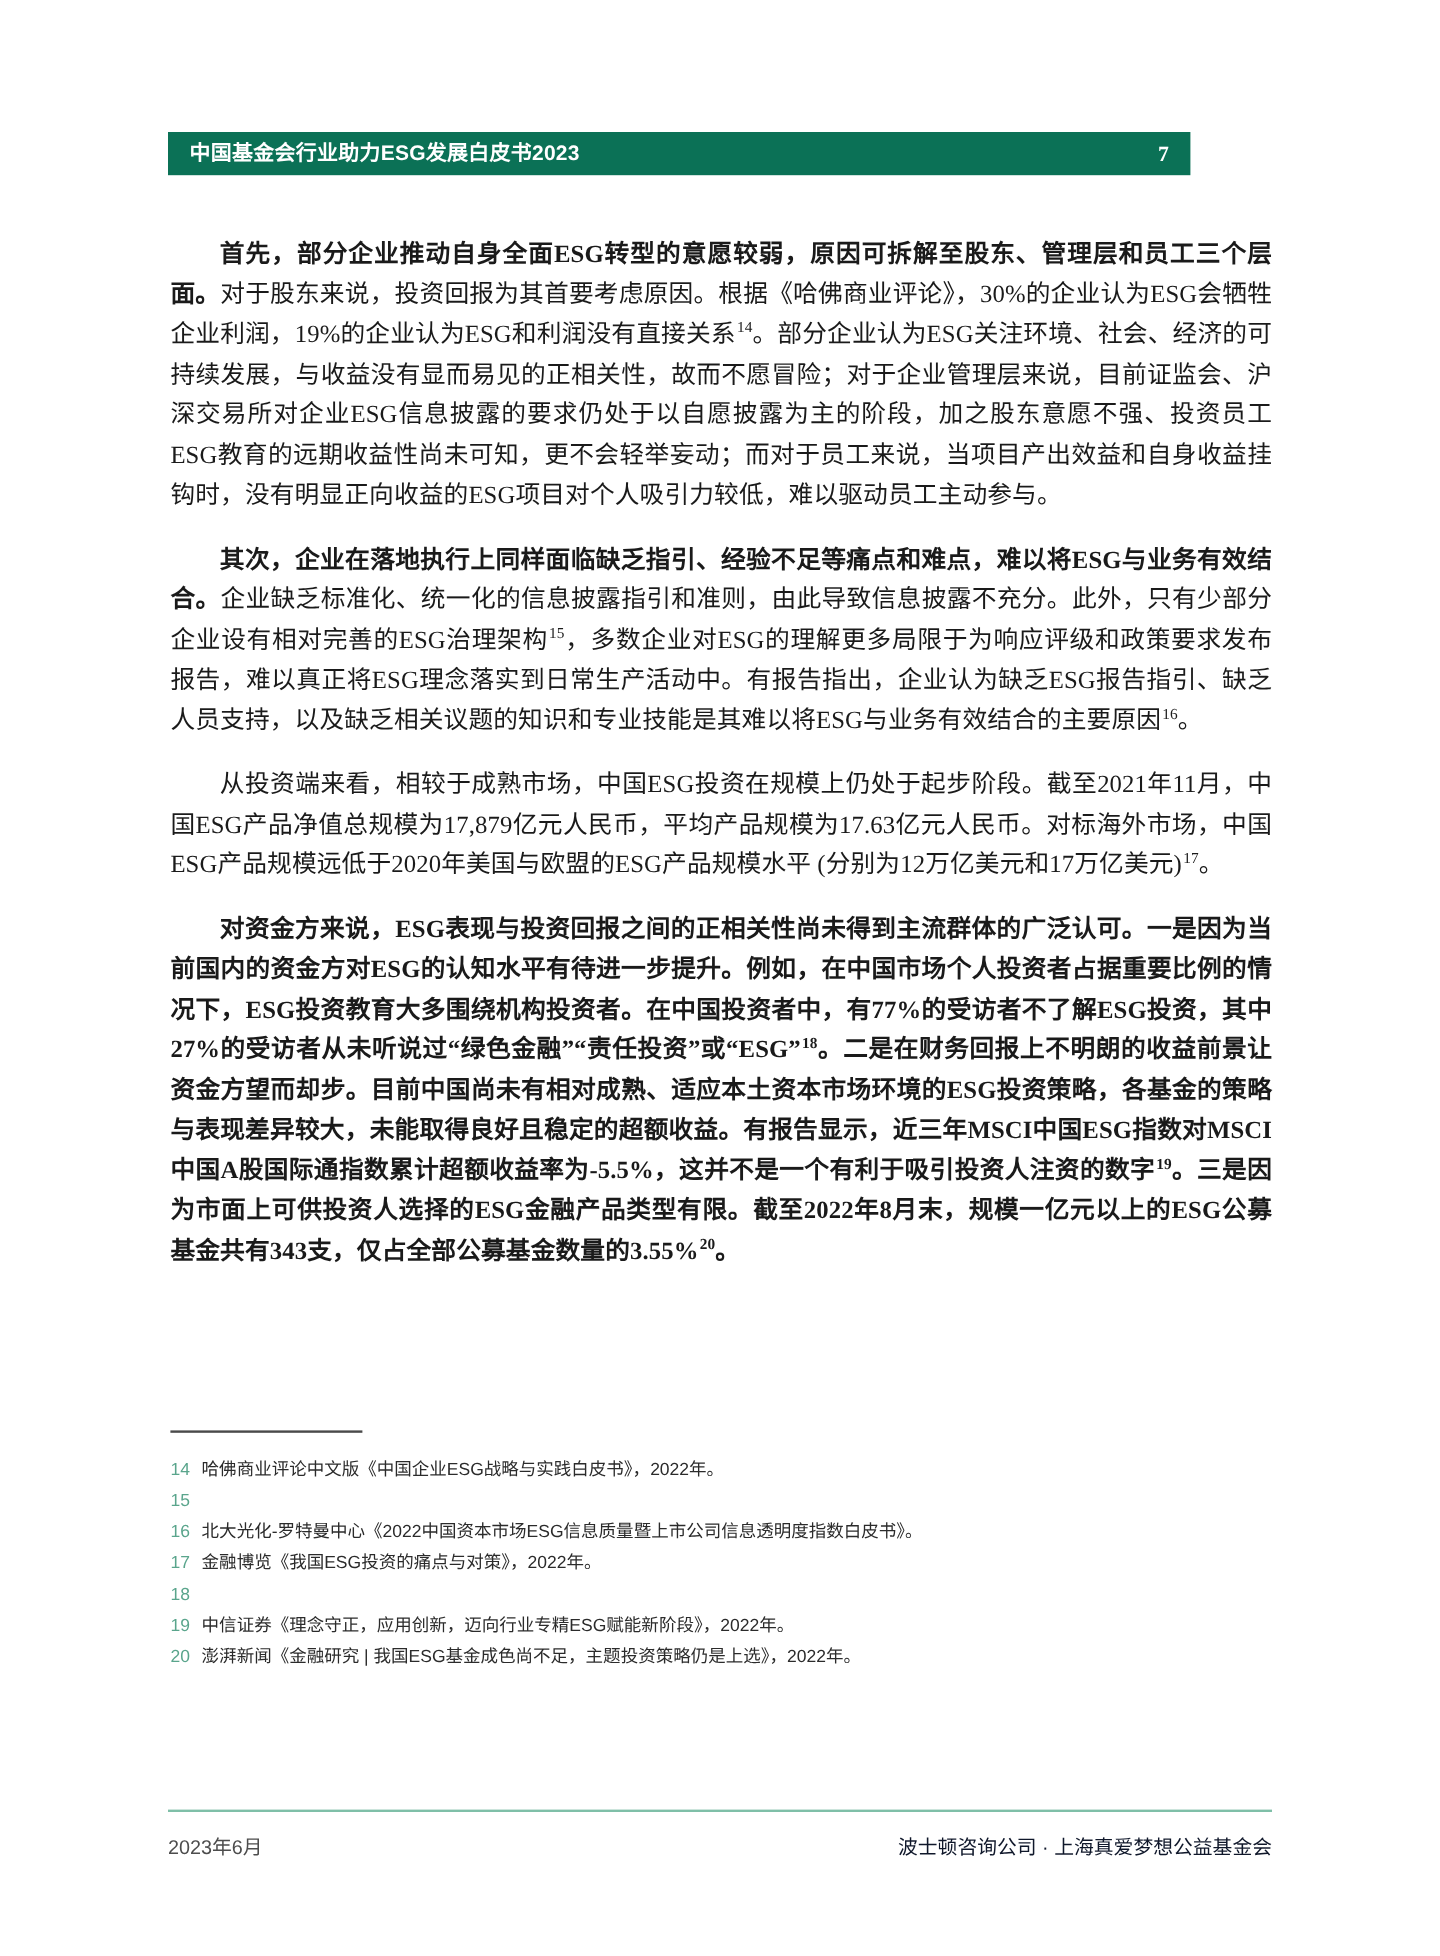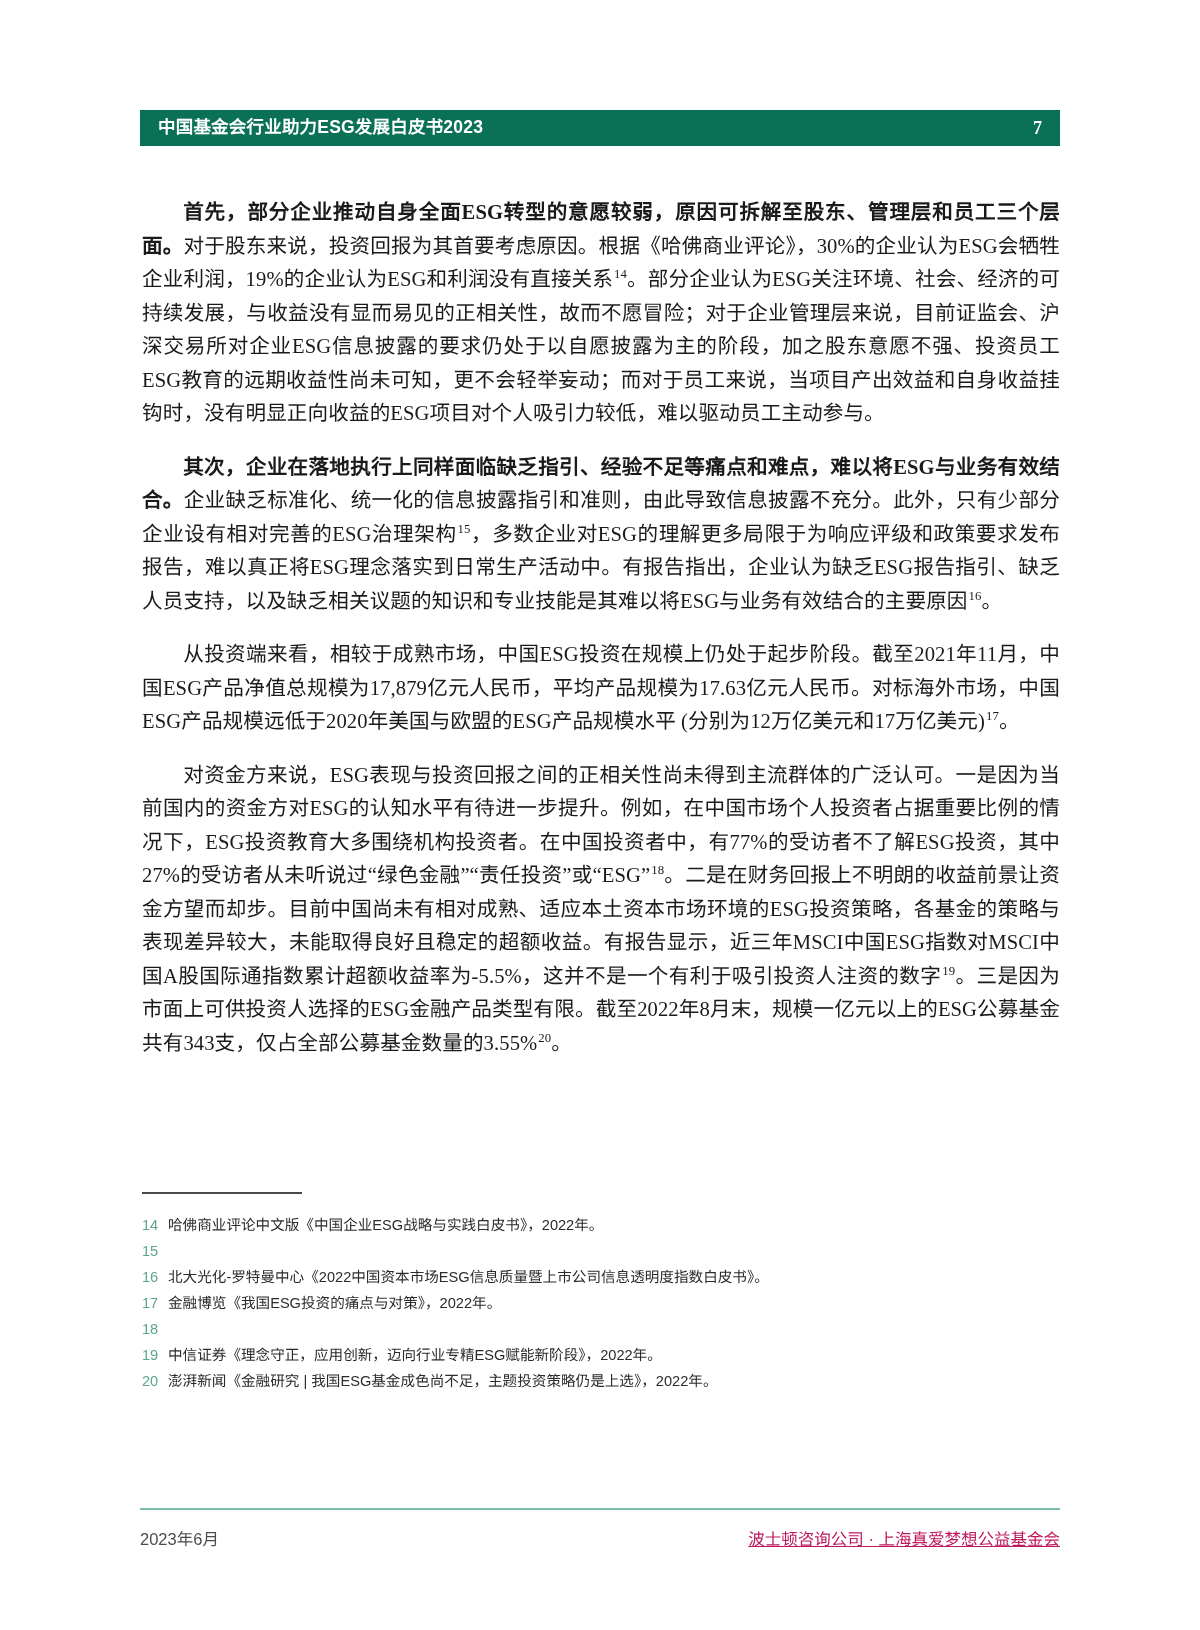--- a/index.html
+++ b/index.html
@@ -20,21 +20,21 @@
     background: #ffffff;
     box-sizing: border-box;
     overflow: hidden;
   }
 
   
   .header-bar {
     position: absolute;
     left: 140px;
     top: 110px;
-    width: 920px;
+    width: 852px;
     height: 36px;
     background: #0b7156;
     display: flex;
     align-items: center;
     justify-content: space-between;
     padding: 0 18px;
     box-sizing: border-box;
   }
   .header-title {
     color: #ffffff;
@@ -63,21 +63,21 @@
   p.para {
     margin: 0 0 20px 0;
     font-size: 20.6px;
     line-height: 33.5px;
     text-align: justify;
     text-justify: inter-ideograph;
     text-indent: 2em;
     letter-spacing: 0.1px;
     font-family: "Liberation Serif", "DejaVu Serif", serif;
   }
-  p.para:last-child { margin-bottom: 0; }
+  p.para:last-child { margin-bottom: 0; font-weight: bold; }
   .lead {
     font-weight: 700;
   }
   sup.fn {
     font-size: 0.62em;
     vertical-align: super;
     line-height: 0;
     padding-left: 1px;
   }
 
@@ -128,21 +128,21 @@
   }
   .footer-row {
     display: flex;
     align-items: flex-end;
     justify-content: space-between;
     font-family: "Liberation Sans", "DejaVu Sans", sans-serif;
     font-size: 16.5px;
     color: #4d4d4d;
     white-space: nowrap;
   }
-  .footer-right { color: #be185d; text-decoration: underline; }
+  .footer-right { color: #0f172a; }
 </style>
 </head>
 <body>
 
 <div class="page">
 
   <div class="header-bar">
     <span class="header-title">中国基金会行业助力ESG发展白皮书2023</span>
     <span class="header-pageno">7</span>
   </div>

